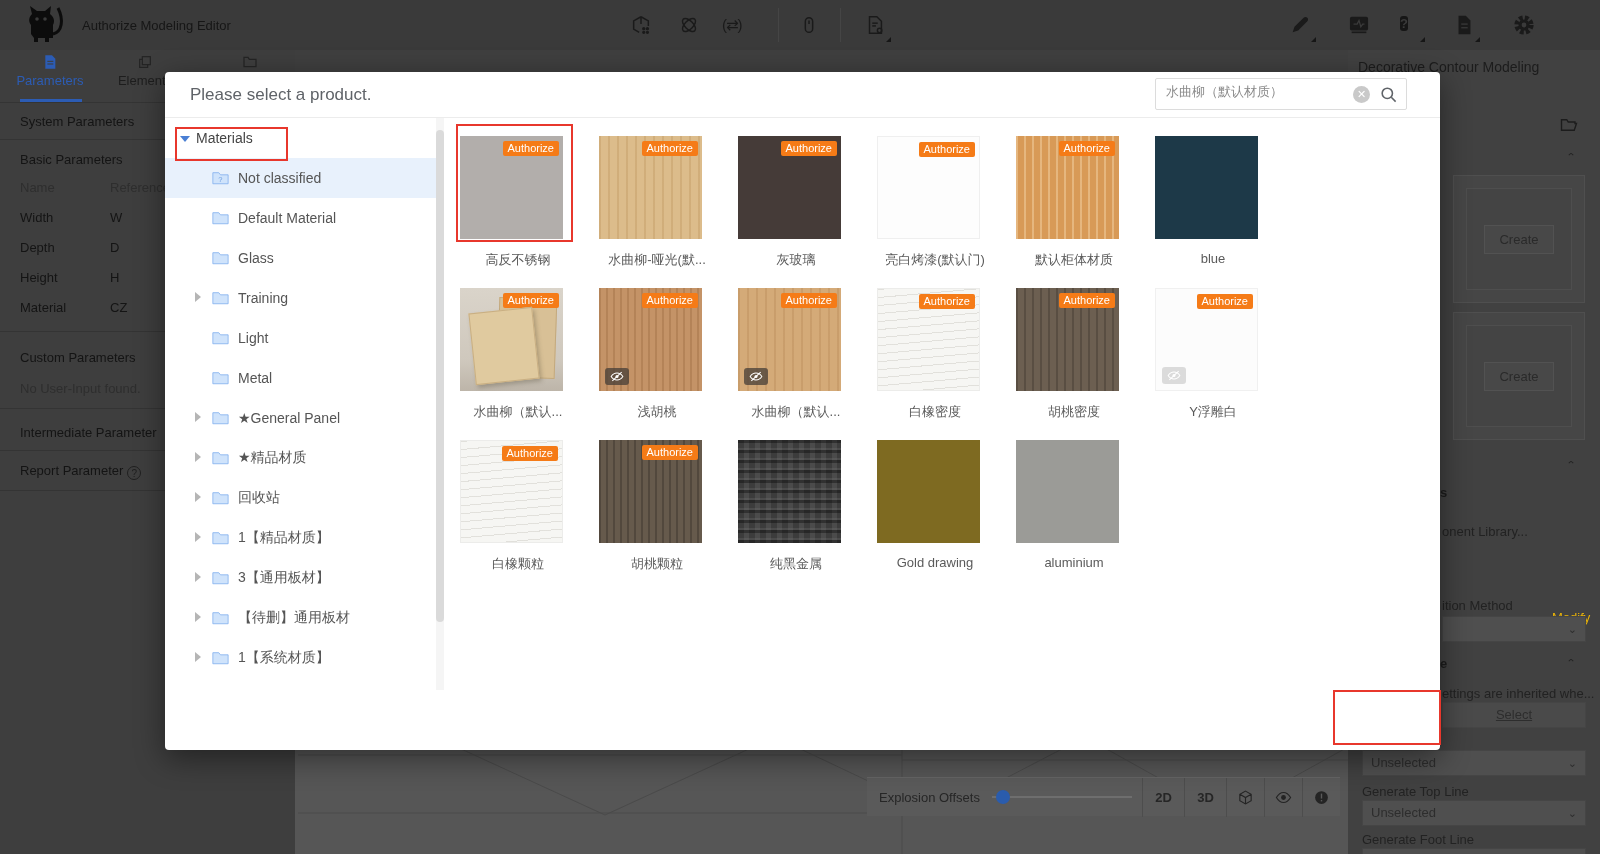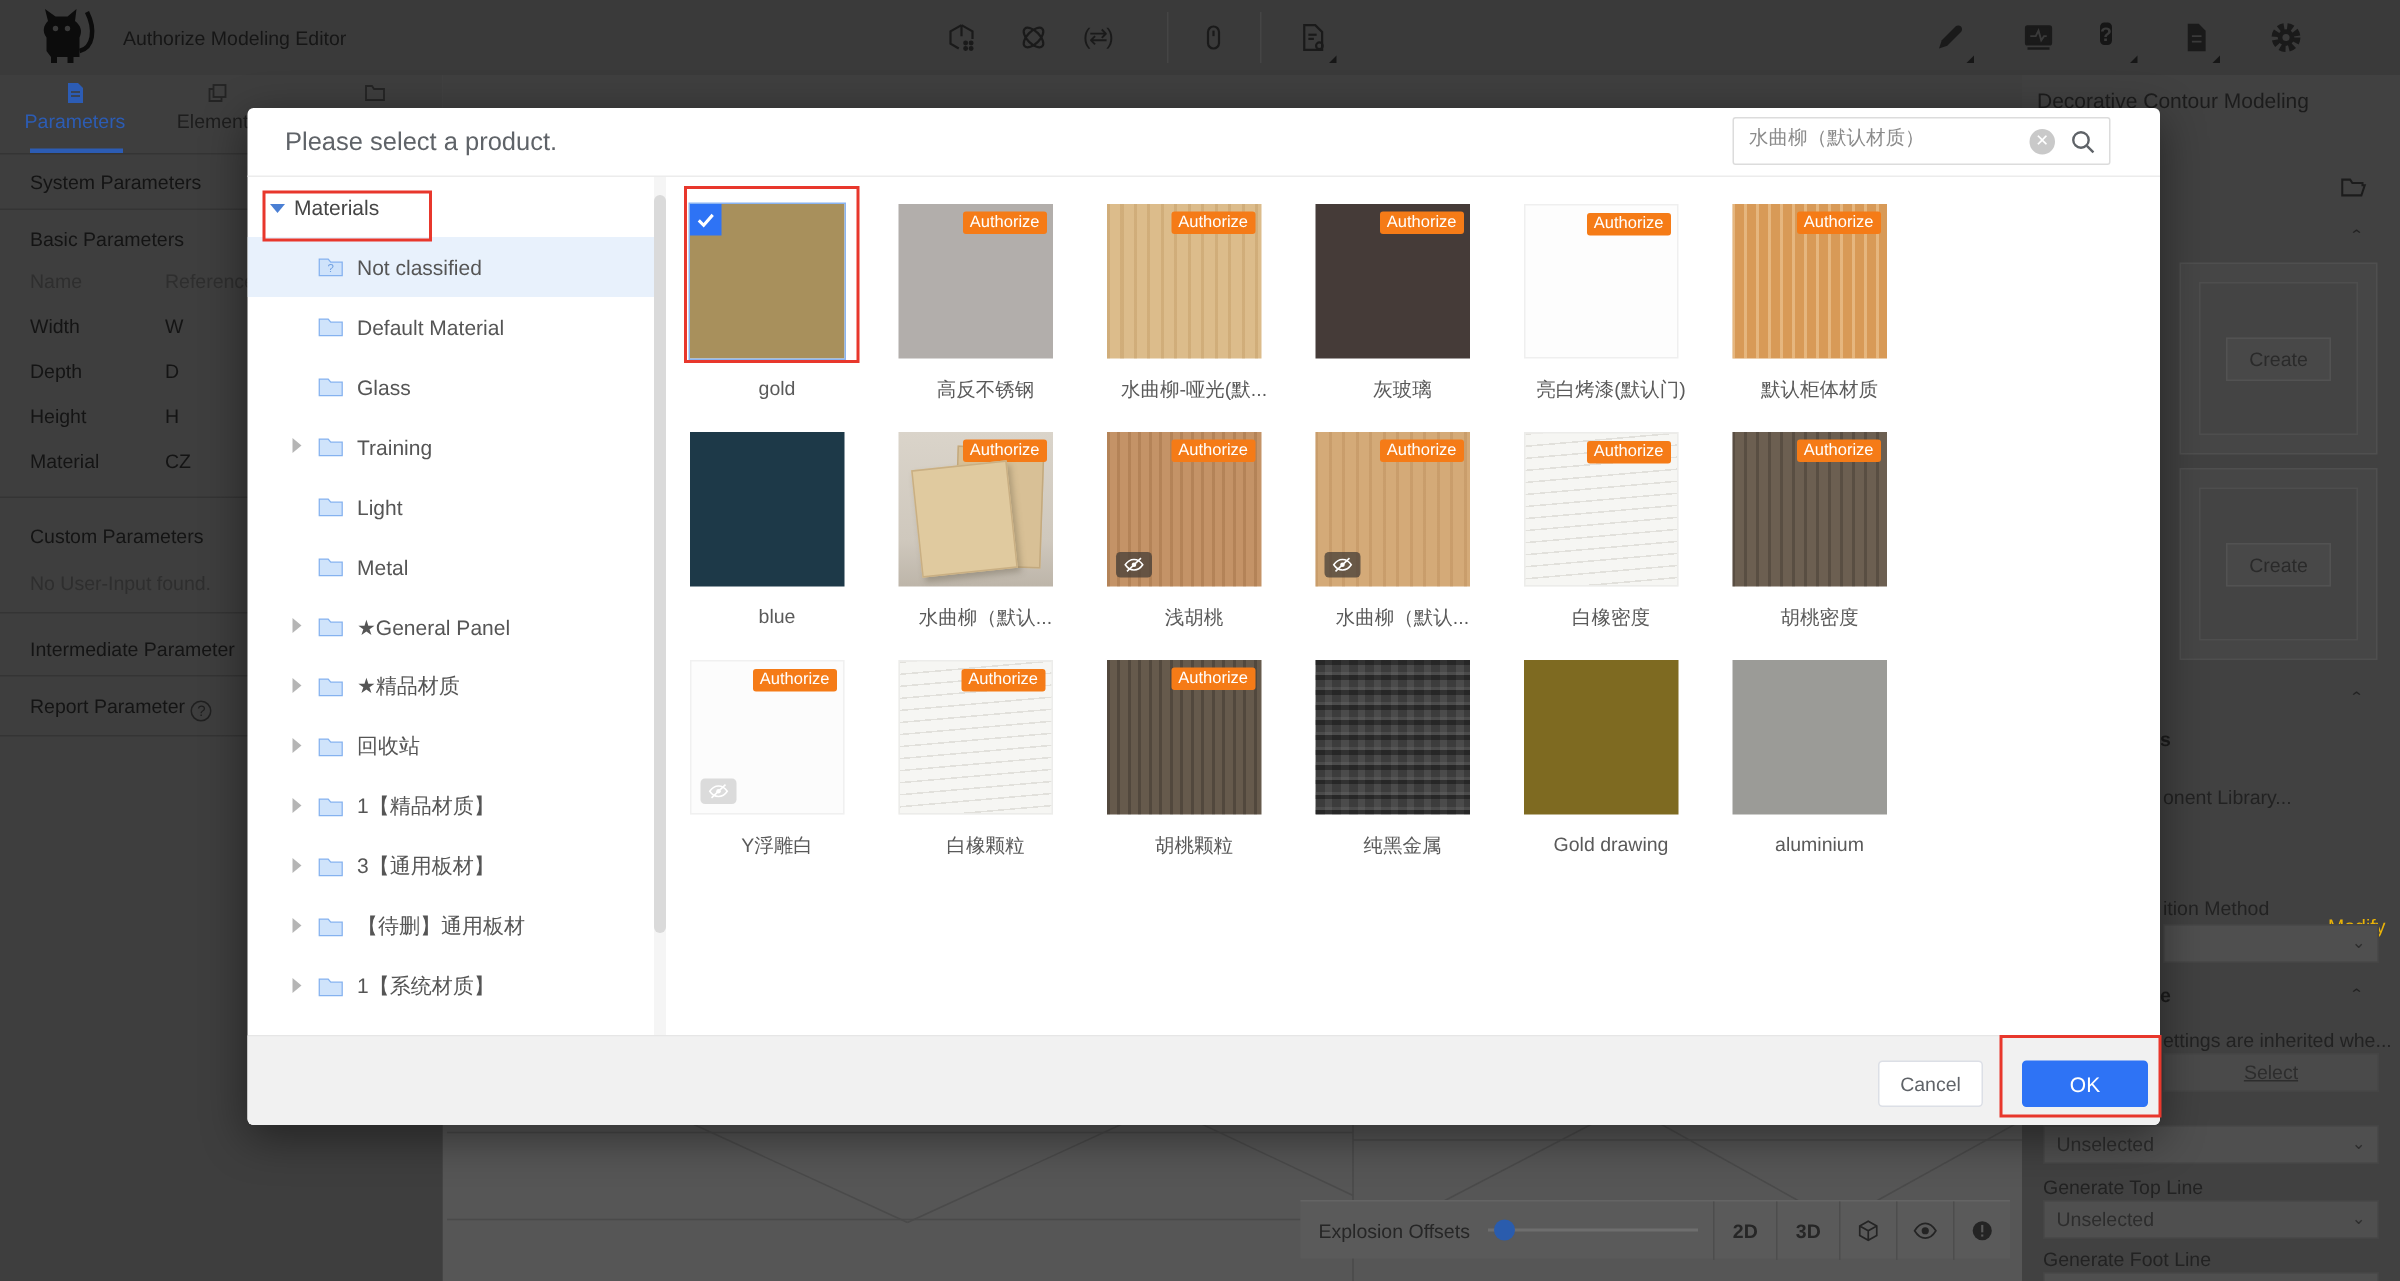--- a/index.html
+++ b/index.html
@@ -34,21 +34,21 @@
   .sb-row { position:absolute; left:20px; font-size:13px; color:#141414; white-space:nowrap; }
   .sb-row .ref { position:absolute; left:90px; }
   .sb-row.muted, .sb-muted { color:#2e2e2e; }
   .sb-div { position:absolute; left:0; width:295px; height:1px; background:#343434; }
   .q-circle { display:inline-block; width:14px; height:14px; border:1px solid #202020; border-radius:50%;
     font-size:10px; line-height:13px; text-align:center; color:#202020; margin-left:4px; vertical-align:-2px; }
   
   .viewport { position:absolute; left:295px; top:50px; width:1053px; height:804px; background:#3f3f3f; z-index:1; }
   .vp-bottom { position:absolute; left:0; top:687px; width:1053px; height:117px; background:#565656; }
   .vp-lines { position:absolute; left:295px; top:737px; width:1053px; height:117px; z-index:2; }
-  .bottombar { position:absolute; left:867px; top:800px; width:473px; height:39px; background:#5a5a5a;
+  .bottombar { position:absolute; left:867px; top:777px; width:473px; height:39px; background:#5a5a5a;
     border-top:1px solid #646464; display:flex; align-items:center; z-index:3; }
   .bb-label { font-size:13px; color:#262626; padding-left:12px; white-space:nowrap; }
   .bb-slider { position:relative; width:140px; height:2px; background:#6e6e6e; margin-left:12px; }
   .bb-dot { position:absolute; left:4px; top:-6px; width:14px; height:14px; border-radius:50%; background:#2a5cad; }
   .bb-cell { height:39px; display:flex; align-items:center; justify-content:center;
     border-left:1px solid #4d4d4d; color:#242424; }
   .bb-cell.txt { width:42px; font-size:13px; font-weight:bold; color:#262626; }
   .bb-cell.ic { width:38px; }
   .bb-cell svg { width:17px; height:17px; }
   
@@ -504,28 +504,20 @@
           <span>1【系统材质】</span>
         </div>
       </div>
   </div>
   <div class="tree-scroll">
       <div class="tree-thumb"></div>
     </div>
 
   <div class="m-grid">
       <div class="mat">
-        <div class="thumb sw-gold sel">
-          <span class="checkbox"><svg viewBox="0 0 14 14" fill="none" stroke="#fff" stroke-width="2.2">
-              <polyline points="2,7.5 5.5,11 12,3.5"></polyline>
-            </svg></span>
-        </div>
-        <div class="mat-label">gold</div>
-      </div>
-      <div class="mat">
         <div class="thumb sw-steel">
           <span class="badge">Authorize</span>
         </div>
         <div class="mat-label">高反不锈钢</div>
       </div>
       <div class="mat">
         <div class="thumb sw-ash-light">
           <span class="badge">Authorize</span>
         </div>
         <div class="mat-label">水曲柳-哑光(默...</div>
@@ -628,21 +620,17 @@
       <div class="mat">
         <div class="thumb sw-olive"></div>
         <div class="mat-label">Gold drawing</div>
       </div>
       <div class="mat">
         <div class="thumb sw-alu"></div>
         <div class="mat-label">aluminium</div>
       </div>
     </div>
 
-  <div class="m-footer">
-    <button class="btn-cancel">Cancel</button>
-    <button class="btn-ok">OK</button>
-  </div>
 </div>
 
 <div class="red-box rb-materials"></div>
 <div class="red-box rb-gold"></div>
 <div class="red-box rb-ok"></div>
 
 </body></html>

